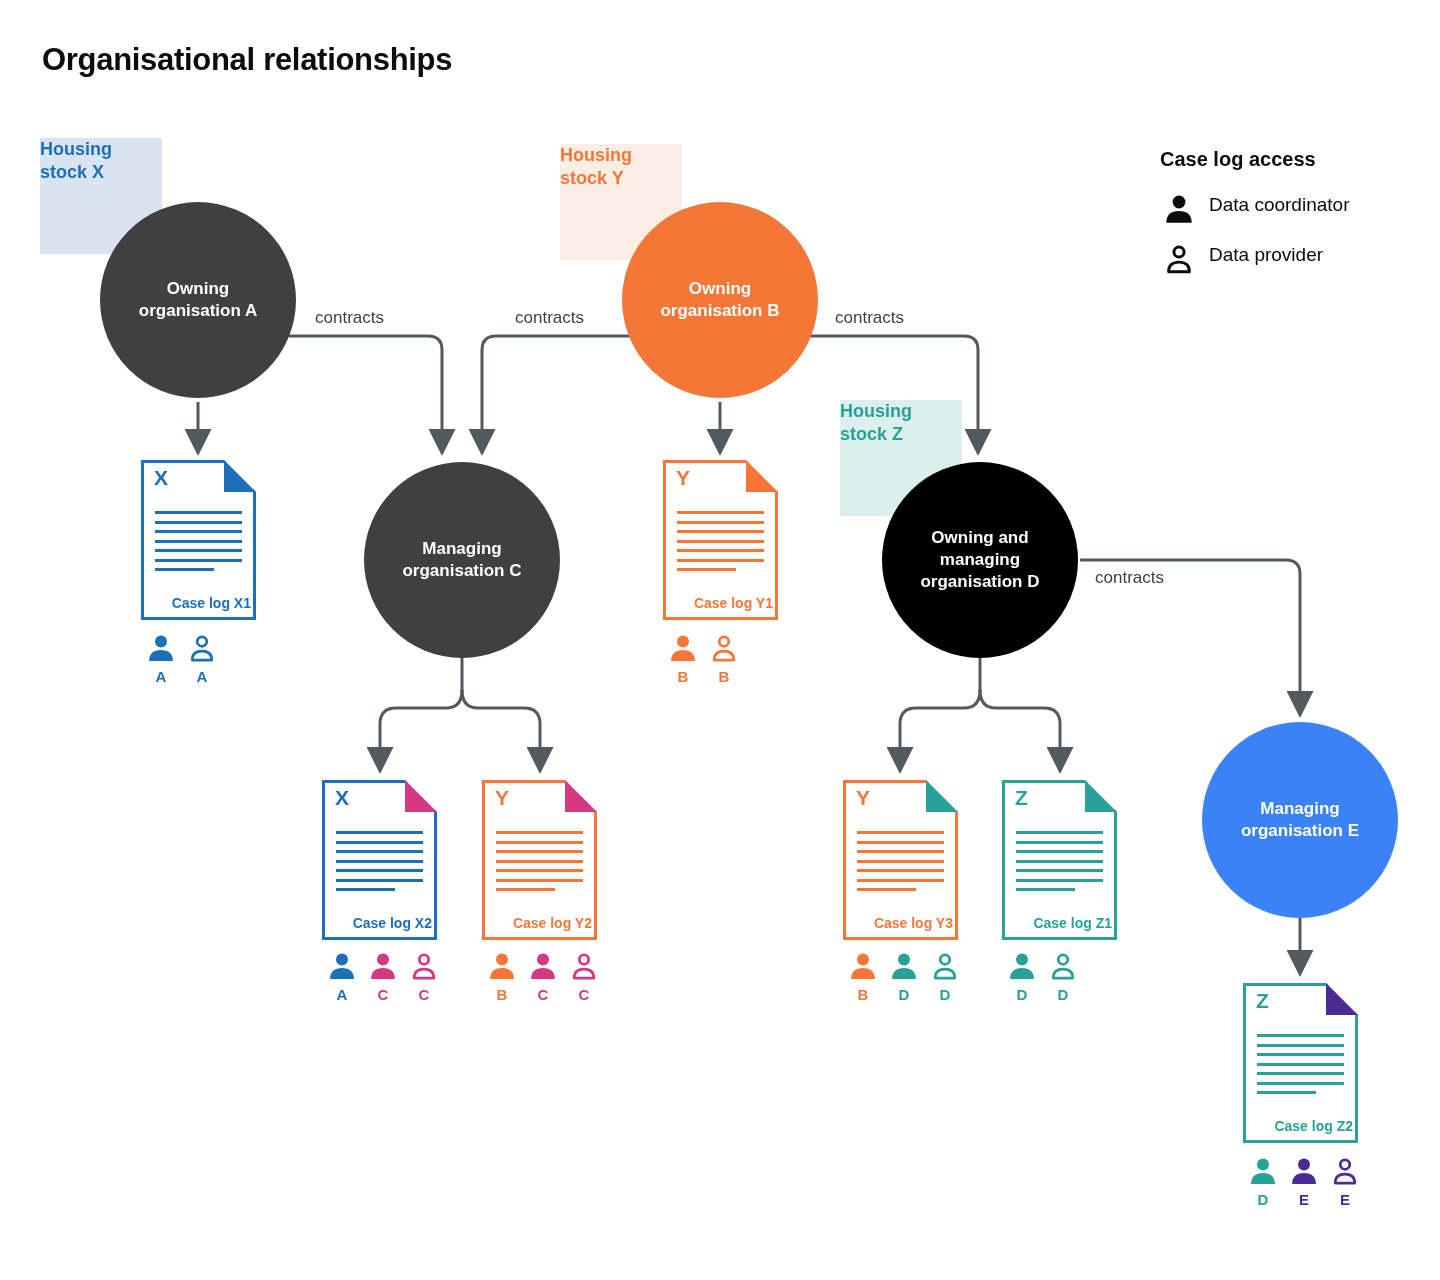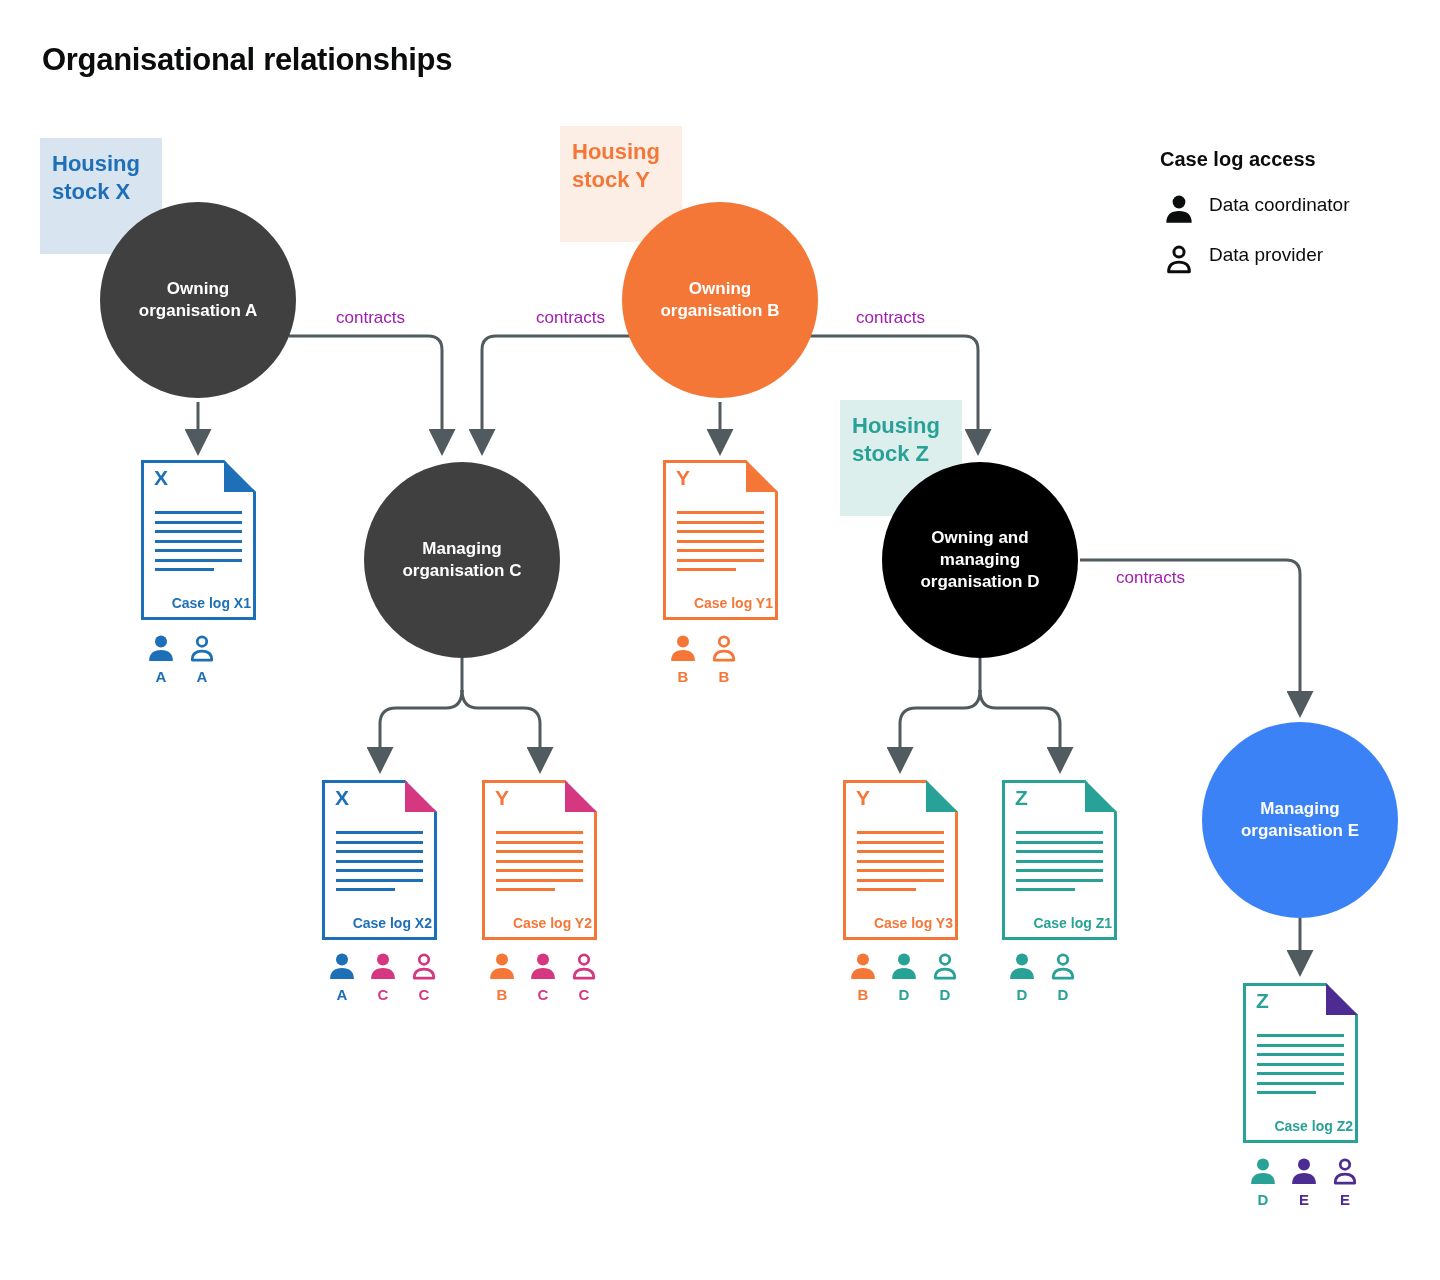--- a/index.html
+++ b/index.html
@@ -10,29 +10,29 @@
   
   .c-blue{color:#1d70b8}.c-orange{color:#f47738}.c-pink{color:#d53880}
   .c-teal{color:#28a197}.c-purple{color:#4c2c92}.c-black{color:#0b0c0c}
   .bg-blue{background:#404040}.bg-orange{background:#f47738}.bg-pink{background:#404040}
   .bg-teal{background:#000000}.bg-purple{background:#3b82f6}
   .tint-blue{background:#d9e4f1}.tint-orange{background:#fdeee5}.tint-teal{background:#ddefed}
 
   .page-title{position:absolute;left:42px;top:42px;font-size:31px;font-weight:bold;letter-spacing:-0.3px;}
 
   .stock{position:absolute;width:122px;height:116px;box-sizing:border-box;
-    padding:12px;font-size:22px;font-weight:bold;line-height:1.25;z-index:1;}
+    padding:0;font-size:18px;font-weight:bold;line-height:1.25;z-index:1;}
 
   .circle{position:absolute;width:196px;height:196px;border-radius:50%;display:flex;
     align-items:center;justify-content:center;text-align:center;color:#fff;font-weight:bold;
     font-size:17px;line-height:1.3;padding:0 22px;box-sizing:border-box;z-index:3;}
 
   .arrows{position:absolute;left:0;top:0;z-index:2;}
 
-  .contracts{position:absolute;font-size:17px;color:#a21caf;width:90px;text-align:right;z-index:2;}
+  .contracts{position:absolute;font-size:17px;color:#404040;width:90px;text-align:left;z-index:2;}
 
   .doc{position:absolute;width:115px;height:160px;background:#fff;border:3px solid currentColor;
     box-sizing:border-box;z-index:3;}
   .doc .letter{position:absolute;top:3px;left:10px;font-size:21px;font-weight:bold;}
   .fold{position:absolute;top:-3px;right:-3px;width:32px;height:32px;}
   .lines{position:absolute;top:48px;left:11px;right:11px;display:flex;flex-direction:column;gap:6.5px;}
   .lines i{display:block;height:3px;background:currentColor;}
   .lines i:last-child{width:68%;}
   .caption{position:absolute;bottom:6px;left:2px;right:2px;text-align:right;font-size:14px;font-weight:bold;}
 
@@ -60,21 +60,21 @@
     <g id="sym-person-outline" stroke-width="2.2" stroke-linejoin="round">
       <circle cx="12" cy="6" r="3.8"></circle>
       <path d="M4.2,20.8 C4.2,15.8 7.3,13.6 12,13.6 C16.7,13.6 19.8,15.8 19.8,20.8 Z"></path>
     </g>
   </defs>
 </svg>
 
 <div class="page-title">Organisational relationships</div>
 
 <div class="stock tint-blue c-blue" style="left:40px;top:138px">Housing stock X</div>
-<div class="stock tint-orange c-orange" style="left:560px;top:126px">Housing stock Y</div>
+<div class="stock tint-orange c-orange" style="left:560px;top:144px">Housing stock Y</div>
 <div class="stock tint-teal c-teal" style="left:840px;top:400px">Housing stock Z</div>
 
 <svg class="arrows" width="1440" height="1280" viewBox="0 0 1440 1280">
   <defs>
     <marker id="ah" markerWidth="9" markerHeight="9" refX="7" refY="4.5" orient="auto">
       <path d="M0,0 L9,4.5 L0,9 Z" fill="#505a5f"></path>
     </marker>
   </defs>
   <g fill="none" stroke="#505a5f" stroke-width="3">
     <path d="M198,402 V450" marker-end="url(#ah)"></path>

